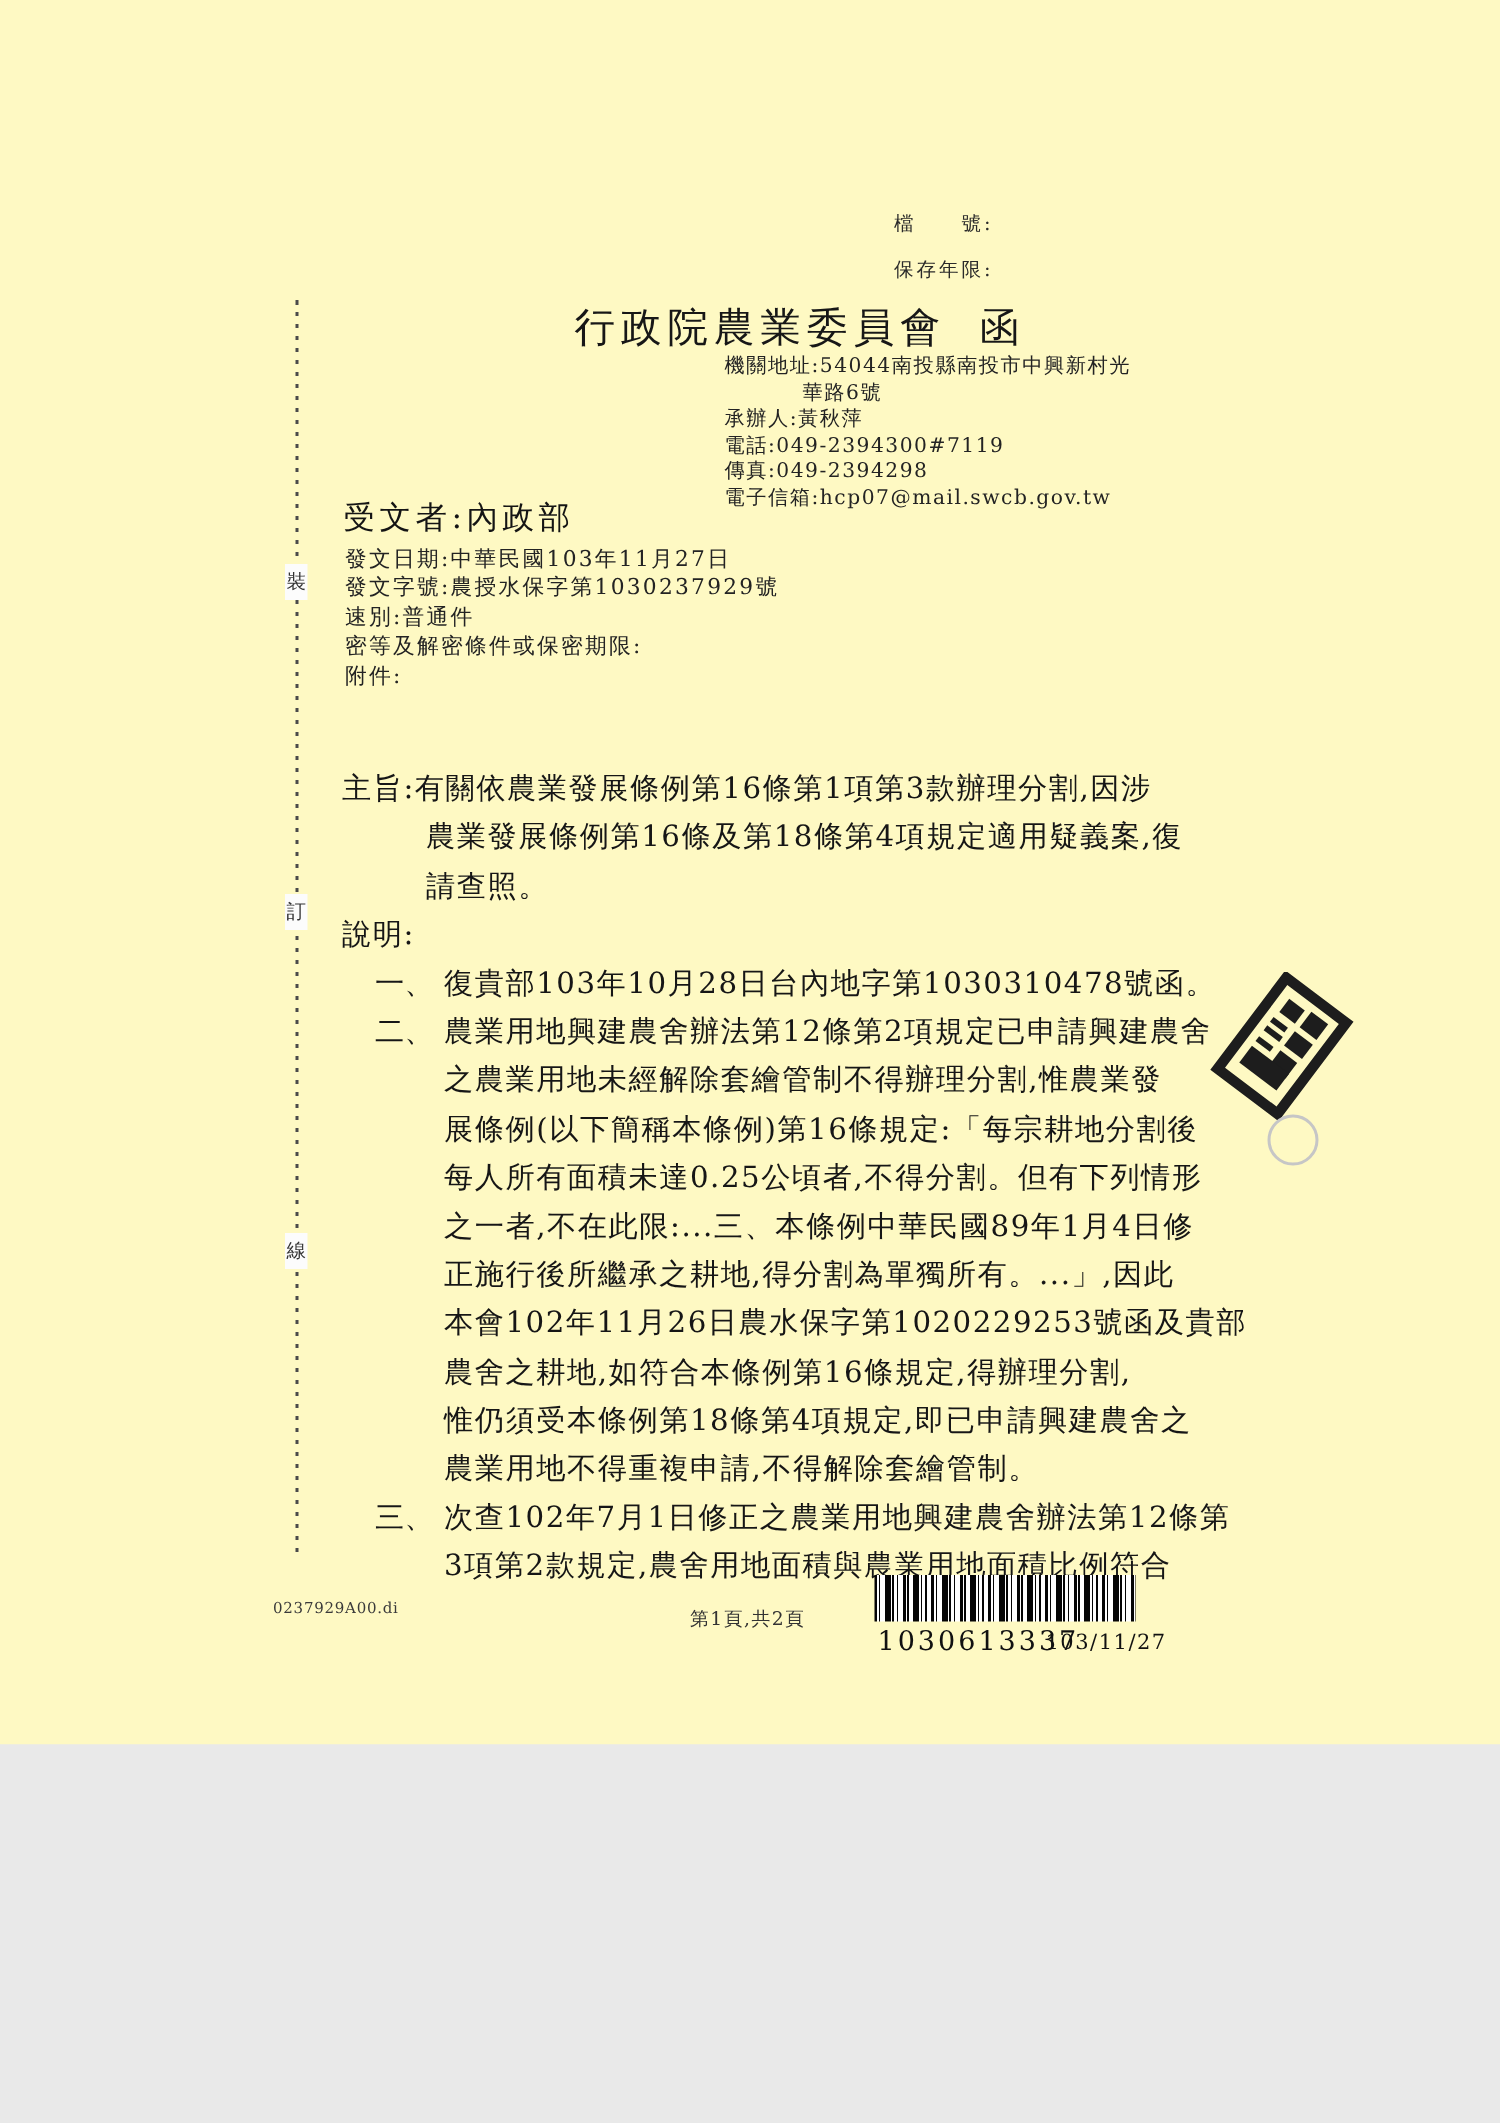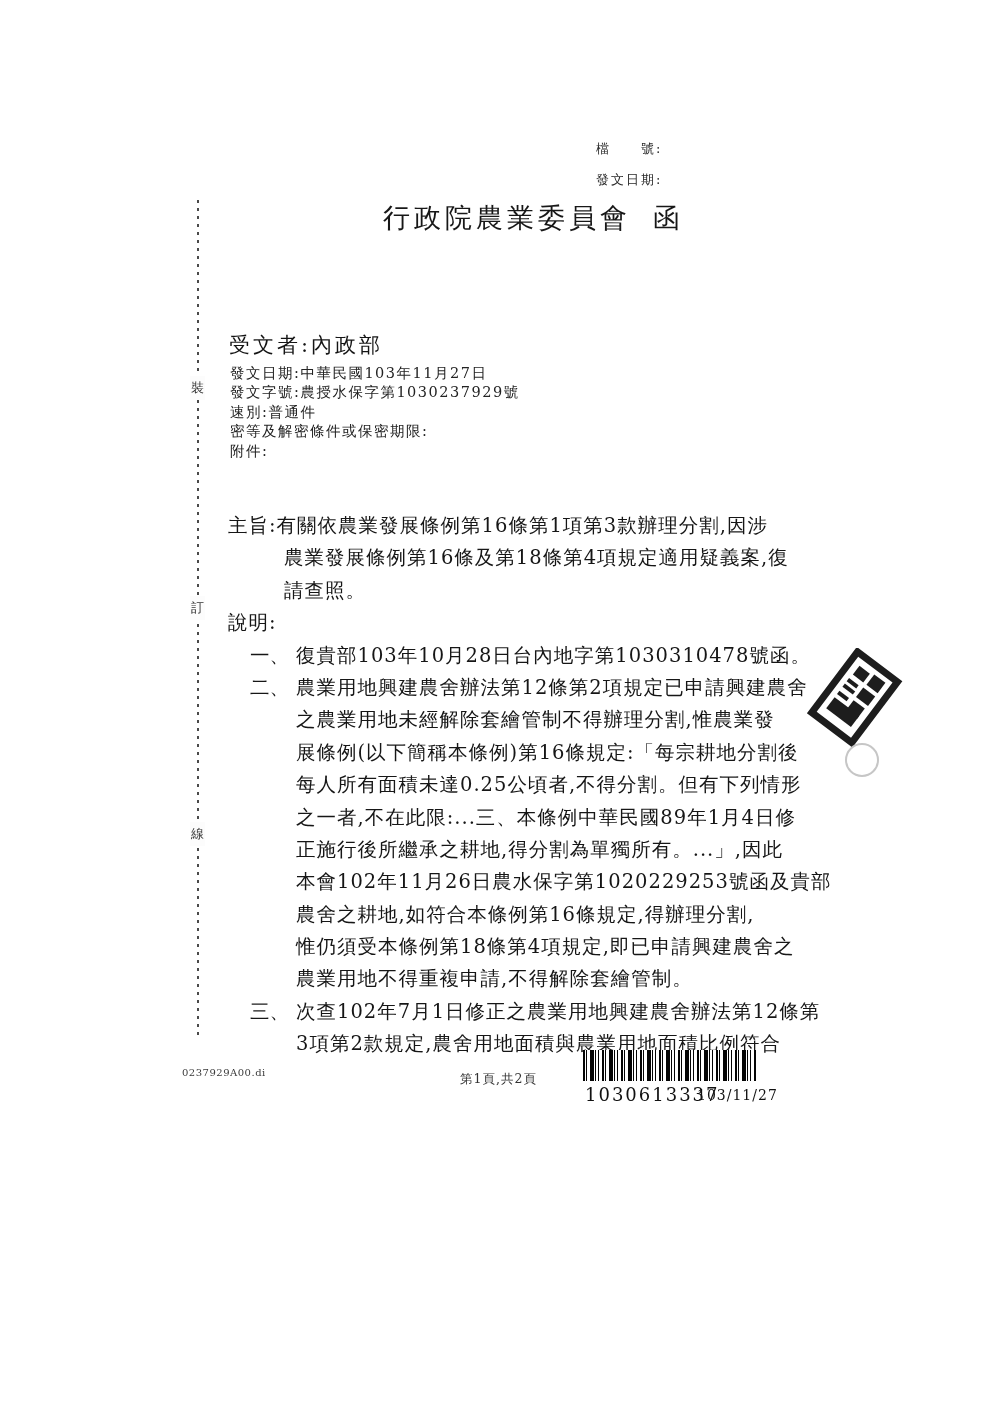--- a/index.html
+++ b/index.html
@@ -1,20 +1,20 @@
 <!DOCTYPE html>
 <html><head>
 <meta charset="utf-8">
 <style>
   html,body{margin:0;padding:0;background:#e9e9e9;}
   .page{
     position:relative;
-    width:1000px;height:1415px;
+    width:1000px;height:1163px;
     margin:0 auto;
-    background:#ffffff;
+    background:#fef9c3;
     font-family:"DejaVu Serif","Liberation Serif",serif;
     color:#1f1f1f;
     overflow:hidden;
   }
   
   .file-block{position:absolute;left:596px;top:140px;font-size:13px;letter-spacing:2px;color:#2a2a2a;}
   .file-block .row{height:17px;margin-bottom:14px;white-space:nowrap;}
   
   .doc-title{position:absolute;left:383px;top:200px;font-size:27px;letter-spacing:4px;color:#171717;white-space:nowrap;}
   .doc-title .gap{display:inline-block;width:22px;}
@@ -58,25 +58,33 @@
   .barcode-number{position:absolute;left:585px;top:1084px;font-size:18px;letter-spacing:2px;color:#111;white-space:nowrap;}
   .barcode-date{position:absolute;left:697px;top:1087px;font-size:14px;letter-spacing:1px;color:#111;white-space:nowrap;}
 </style>
 </head>
 <body>
 
 <div class="page">
 
   <div class="file-block">
     <div class="row">檔　　號:</div>
-    <div class="row">發文日期:</div>
+    <div class="row">保存年限:</div>
   </div>
 
   <div class="doc-title"><span>行政院農業委員會</span><span class="gap"></span><span>函</span></div>
 
+  <div class="agency-info">
+    <div class="line">機關地址:54044南投縣南投市中興新村光</div>
+    <div class="line indent">華路6號</div>
+    <div class="line">承辦人:黃秋萍</div>
+    <div class="line">電話:049-2394300#7119</div>
+    <div class="line">傳真:049-2394298</div>
+    <div class="line">電子信箱:hcp07@mail.swcb.gov.tw</div>
+  </div>
 
   <div class="recipient">受文者:內政部</div>
 
   <div class="meta-block">
     <div class="line">發文日期:中華民國103年11月27日</div>
     <div class="line">發文字號:農授水保字第1030237929號</div>
     <div class="line">速別:普通件</div>
     <div class="line">密等及解密條件或保密期限:</div>
     <div class="line">附件:</div>
   </div>

